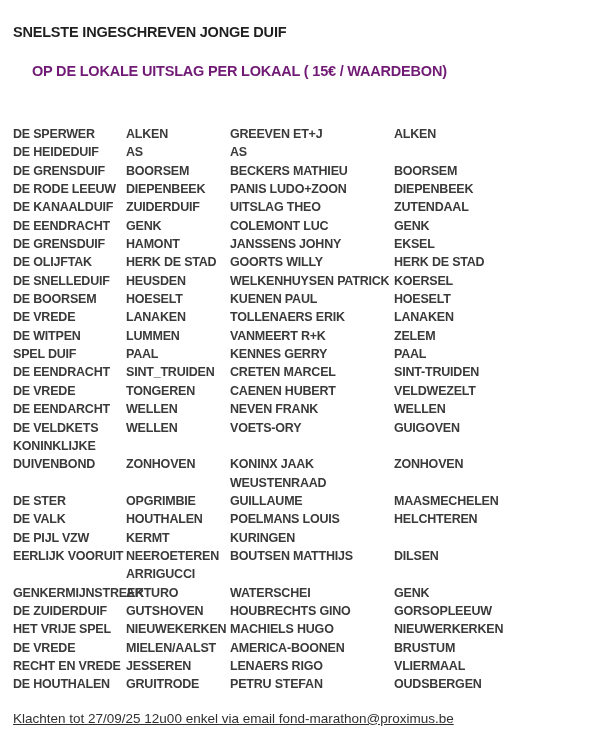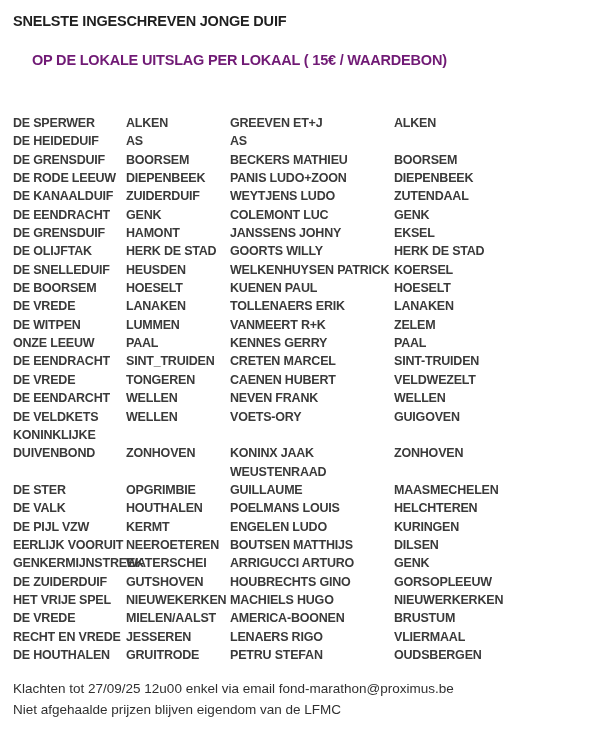--- a/index.html
+++ b/index.html
@@ -7,21 +7,21 @@
   body {
     width: 600px;
     height: 733px;
     font-family: "Liberation Sans", sans-serif;
     overflow: hidden;
   }
   .page {
     width: 600px;
     height: 733px;
     background: #ffffff;
-    padding: 13px 8px 0 13px;
+    padding: 24px 8px 0 13px;
   }
   .doc-title {
     font-size: 14.5px;
     font-weight: 700;
     letter-spacing: -0.2px;
     color: #1f1f1f;
     line-height: 16px;
   }
   .doc-subtitle {
     margin-top: 23px;
@@ -49,20 +49,21 @@
     white-space: normal;
   }
   .footer {
     margin-top: 14px;
   }
   .footer-line {
     font-size: 13.5px;
     font-weight: 400;
     color: #303030;
     line-height: 21px;
+    text-decoration: underline;
   }
 </style>
 </head>
 <body>
 
 <div class="page">
 
   <div class="doc-title">SNELSTE INGESCHREVEN JONGE DUIF</div>
 
   <div class="doc-subtitle">OP DE LOKALE UITSLAG PER LOKAAL ( 15€ / WAARDEBON)</div>
@@ -92,21 +93,21 @@
       <div class="club-row">
         <div class="cell">DE RODE LEEUW</div>
         <div class="cell">DIEPENBEEK</div>
         <div class="cell">PANIS LUDO+ZOON</div>
         <div class="cell">DIEPENBEEK</div>
       </div>
 
       <div class="club-row">
         <div class="cell">DE KANAALDUIF</div>
         <div class="cell">ZUIDERDUIF</div>
-        <div class="cell">WEYTJENS LUDO</div>
+        <div class="cell">UITSLAG THEO</div>
         <div class="cell">ZUTENDAAL</div>
       </div>
 
       <div class="club-row">
         <div class="cell">DE EENDRACHT</div>
         <div class="cell">GENK</div>
         <div class="cell">COLEMONT LUC</div>
         <div class="cell">GENK</div>
       </div>
 
@@ -146,21 +147,21 @@
       </div>
 
       <div class="club-row">
         <div class="cell">DE WITPEN</div>
         <div class="cell">LUMMEN</div>
         <div class="cell">VANMEERT R+K</div>
         <div class="cell">ZELEM</div>
       </div>
 
       <div class="club-row">
-        <div class="cell">ONZE LEEUW</div>
+        <div class="cell">SPEL DUIF</div>
         <div class="cell">PAAL</div>
         <div class="cell">KENNES GERRY</div>
         <div class="cell">PAAL</div>
       </div>
 
       <div class="club-row">
         <div class="cell">DE EENDRACHT</div>
         <div class="cell">SINT_TRUIDEN</div>
         <div class="cell">CRETEN MARCEL</div>
         <div class="cell">SINT-TRUIDEN</div>
@@ -204,35 +205,34 @@
       <div class="club-row">
         <div class="cell">DE VALK</div>
         <div class="cell">HOUTHALEN</div>
         <div class="cell">POELMANS LOUIS</div>
         <div class="cell">HELCHTEREN</div>
       </div>
 
       <div class="club-row">
         <div class="cell">DE PIJL VZW</div>
         <div class="cell">KERMT</div>
-        <div class="cell">ENGELEN LUDO</div>
         <div class="cell">KURINGEN</div>
       </div>
 
       <div class="club-row">
         <div class="cell">EERLIJK VOORUIT</div>
         <div class="cell">NEEROETEREN</div>
         <div class="cell">BOUTSEN MATTHIJS</div>
         <div class="cell">DILSEN</div>
       </div>
 
       <div class="club-row">
         <div class="cell">GENKERMIJNSTREEK</div>
+        <div class="cell">ARRIGUCCI ARTURO</div>
         <div class="cell">WATERSCHEI</div>
-        <div class="cell">ARRIGUCCI ARTURO</div>
         <div class="cell">GENK</div>
       </div>
 
 
       <div class="club-row">
         <div class="cell">DE ZUIDERDUIF</div>
         <div class="cell">GUTSHOVEN</div>
         <div class="cell">HOUBRECHTS GINO</div>
         <div class="cell">GORSOPLEEUW</div>
       </div>

